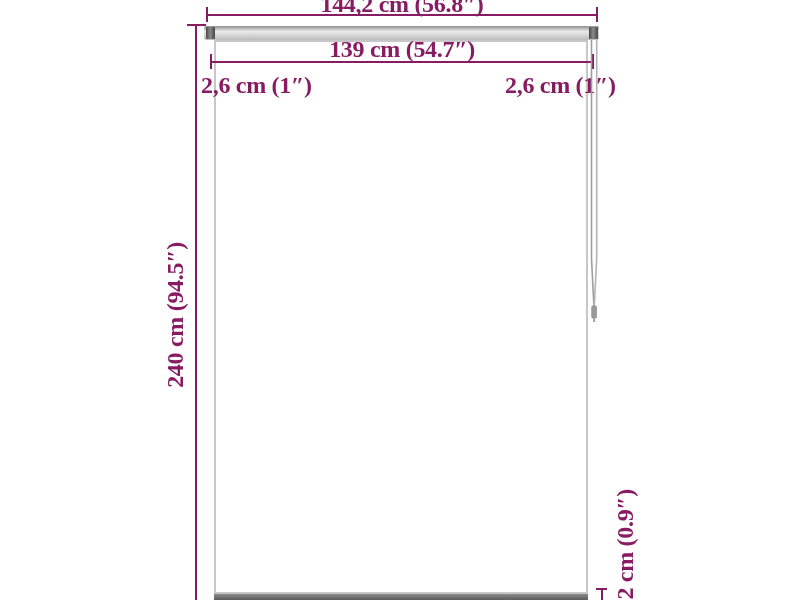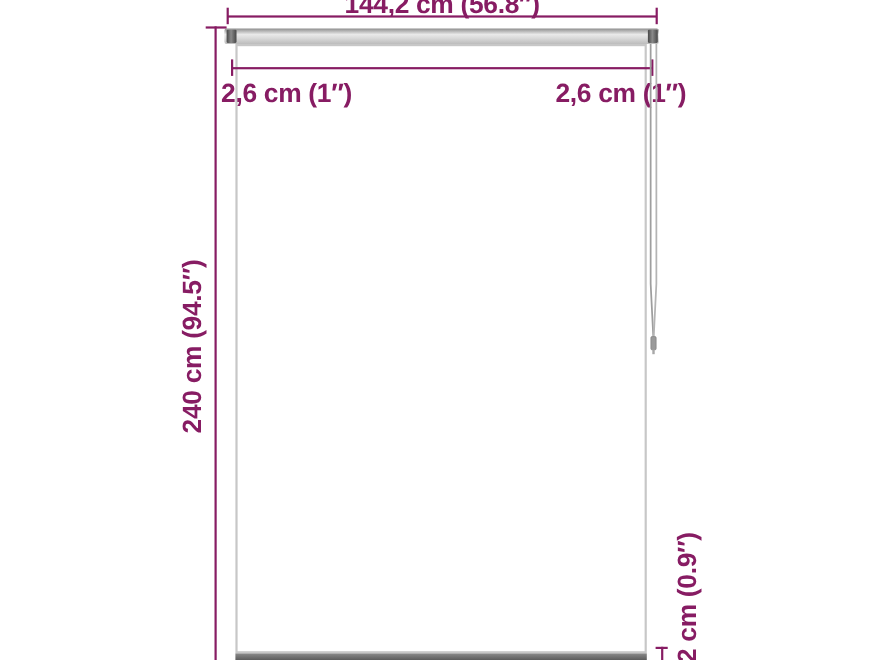--- a/index.html
+++ b/index.html
@@ -1,21 +1,21 @@
 <!DOCTYPE html>
 <html><head>
 <meta charset="utf-8">
 <style>
   html,body{margin:0;padding:0;background:#ffffff;}
   #stage{
     position:relative;
     width:800px;height:600px;
     overflow:hidden;
     background:#ffffff;
-    font-family:Liberation Sans, sans-serif;
+    font-family:Liberation Serif, serif;
     font-weight:700;
   }
   .dim{color:#871c63;font-size:24px;line-height:1.08;letter-spacing:-0.3px;white-space:nowrap;position:absolute;}
   .hcenter{transform:translateX(-50%);}
   .vlabel{transform:translate(-50%,-50%) rotate(-90deg);}
   .pline{position:absolute;background:#871c63;}
   
   .topbar{
     position:absolute;left:204px;top:26px;width:395px;height:14px;
     background:linear-gradient(to bottom,#8f8f8f 0%,#e9e9e9 38%,#d9d9d9 62%,#bcbcbc 100%);
@@ -46,20 +46,21 @@
   <div class="pline" style="left:206px;top:7px;width:2px;height:15px;"></div>
   <div class="pline" style="left:596px;top:7px;width:2px;height:15px;"></div>
 
   <div class="topbar"></div>
   <div class="bracket" style="left:206px;"></div>
   <div class="bracket" style="left:589px;"></div>
 
   <div class="fabric"></div>
   <div class="bottombar"></div>
 
+  <div class="dim hcenter" style="left:402px;top:37px;">139 cm (54.7″)</div>
   <div class="pline" style="left:211px;top:61px;width:382px;height:2px;"></div>
   <div class="pline" style="left:210px;top:54px;width:2px;height:15px;"></div>
   <div class="pline" style="left:592px;top:54px;width:2px;height:15px;"></div>
 
   <div class="dim" style="left:201px;top:73px;">2,6 cm (1″)</div>
   <div class="dim" style="left:505px;top:73px;">2,6 cm (1″)</div>
 
   <div class="pline" style="left:187px;top:24px;width:19px;height:2px;"></div>
   <div class="pline" style="left:195px;top:24px;width:2px;height:576px;"></div>
   <div class="dim vlabel" style="left:176px;top:315px;">240 cm (94.5″)</div>

